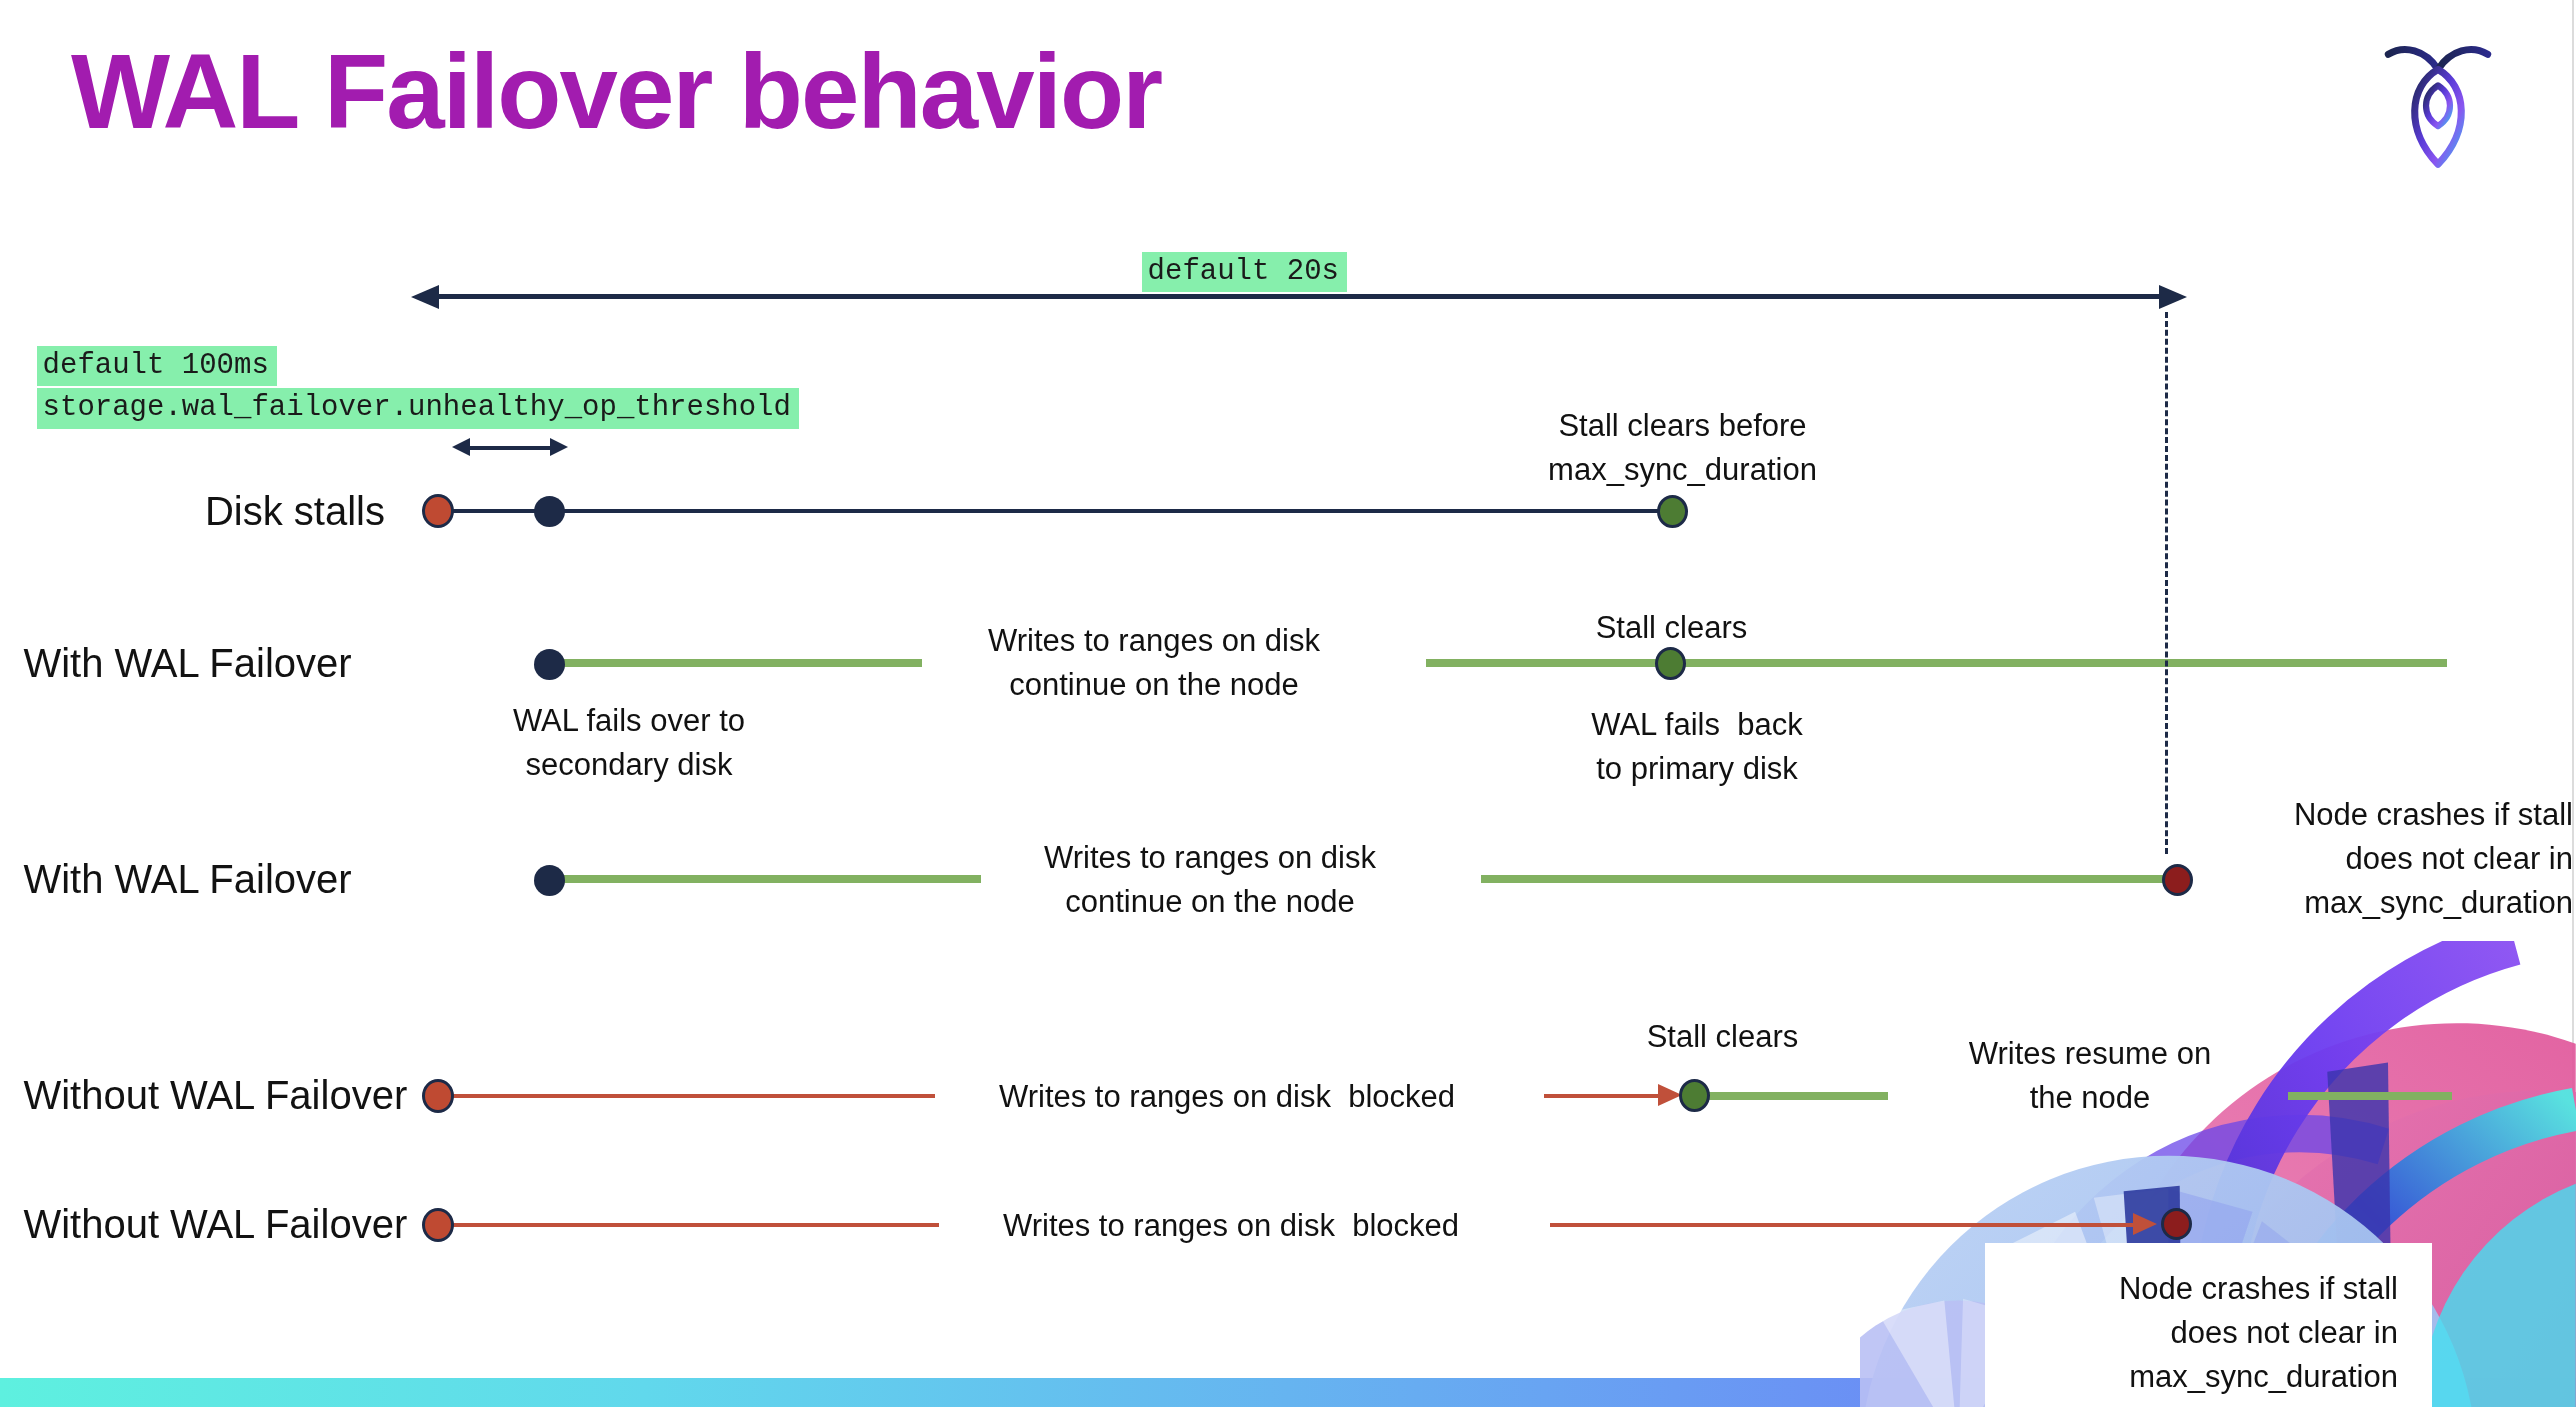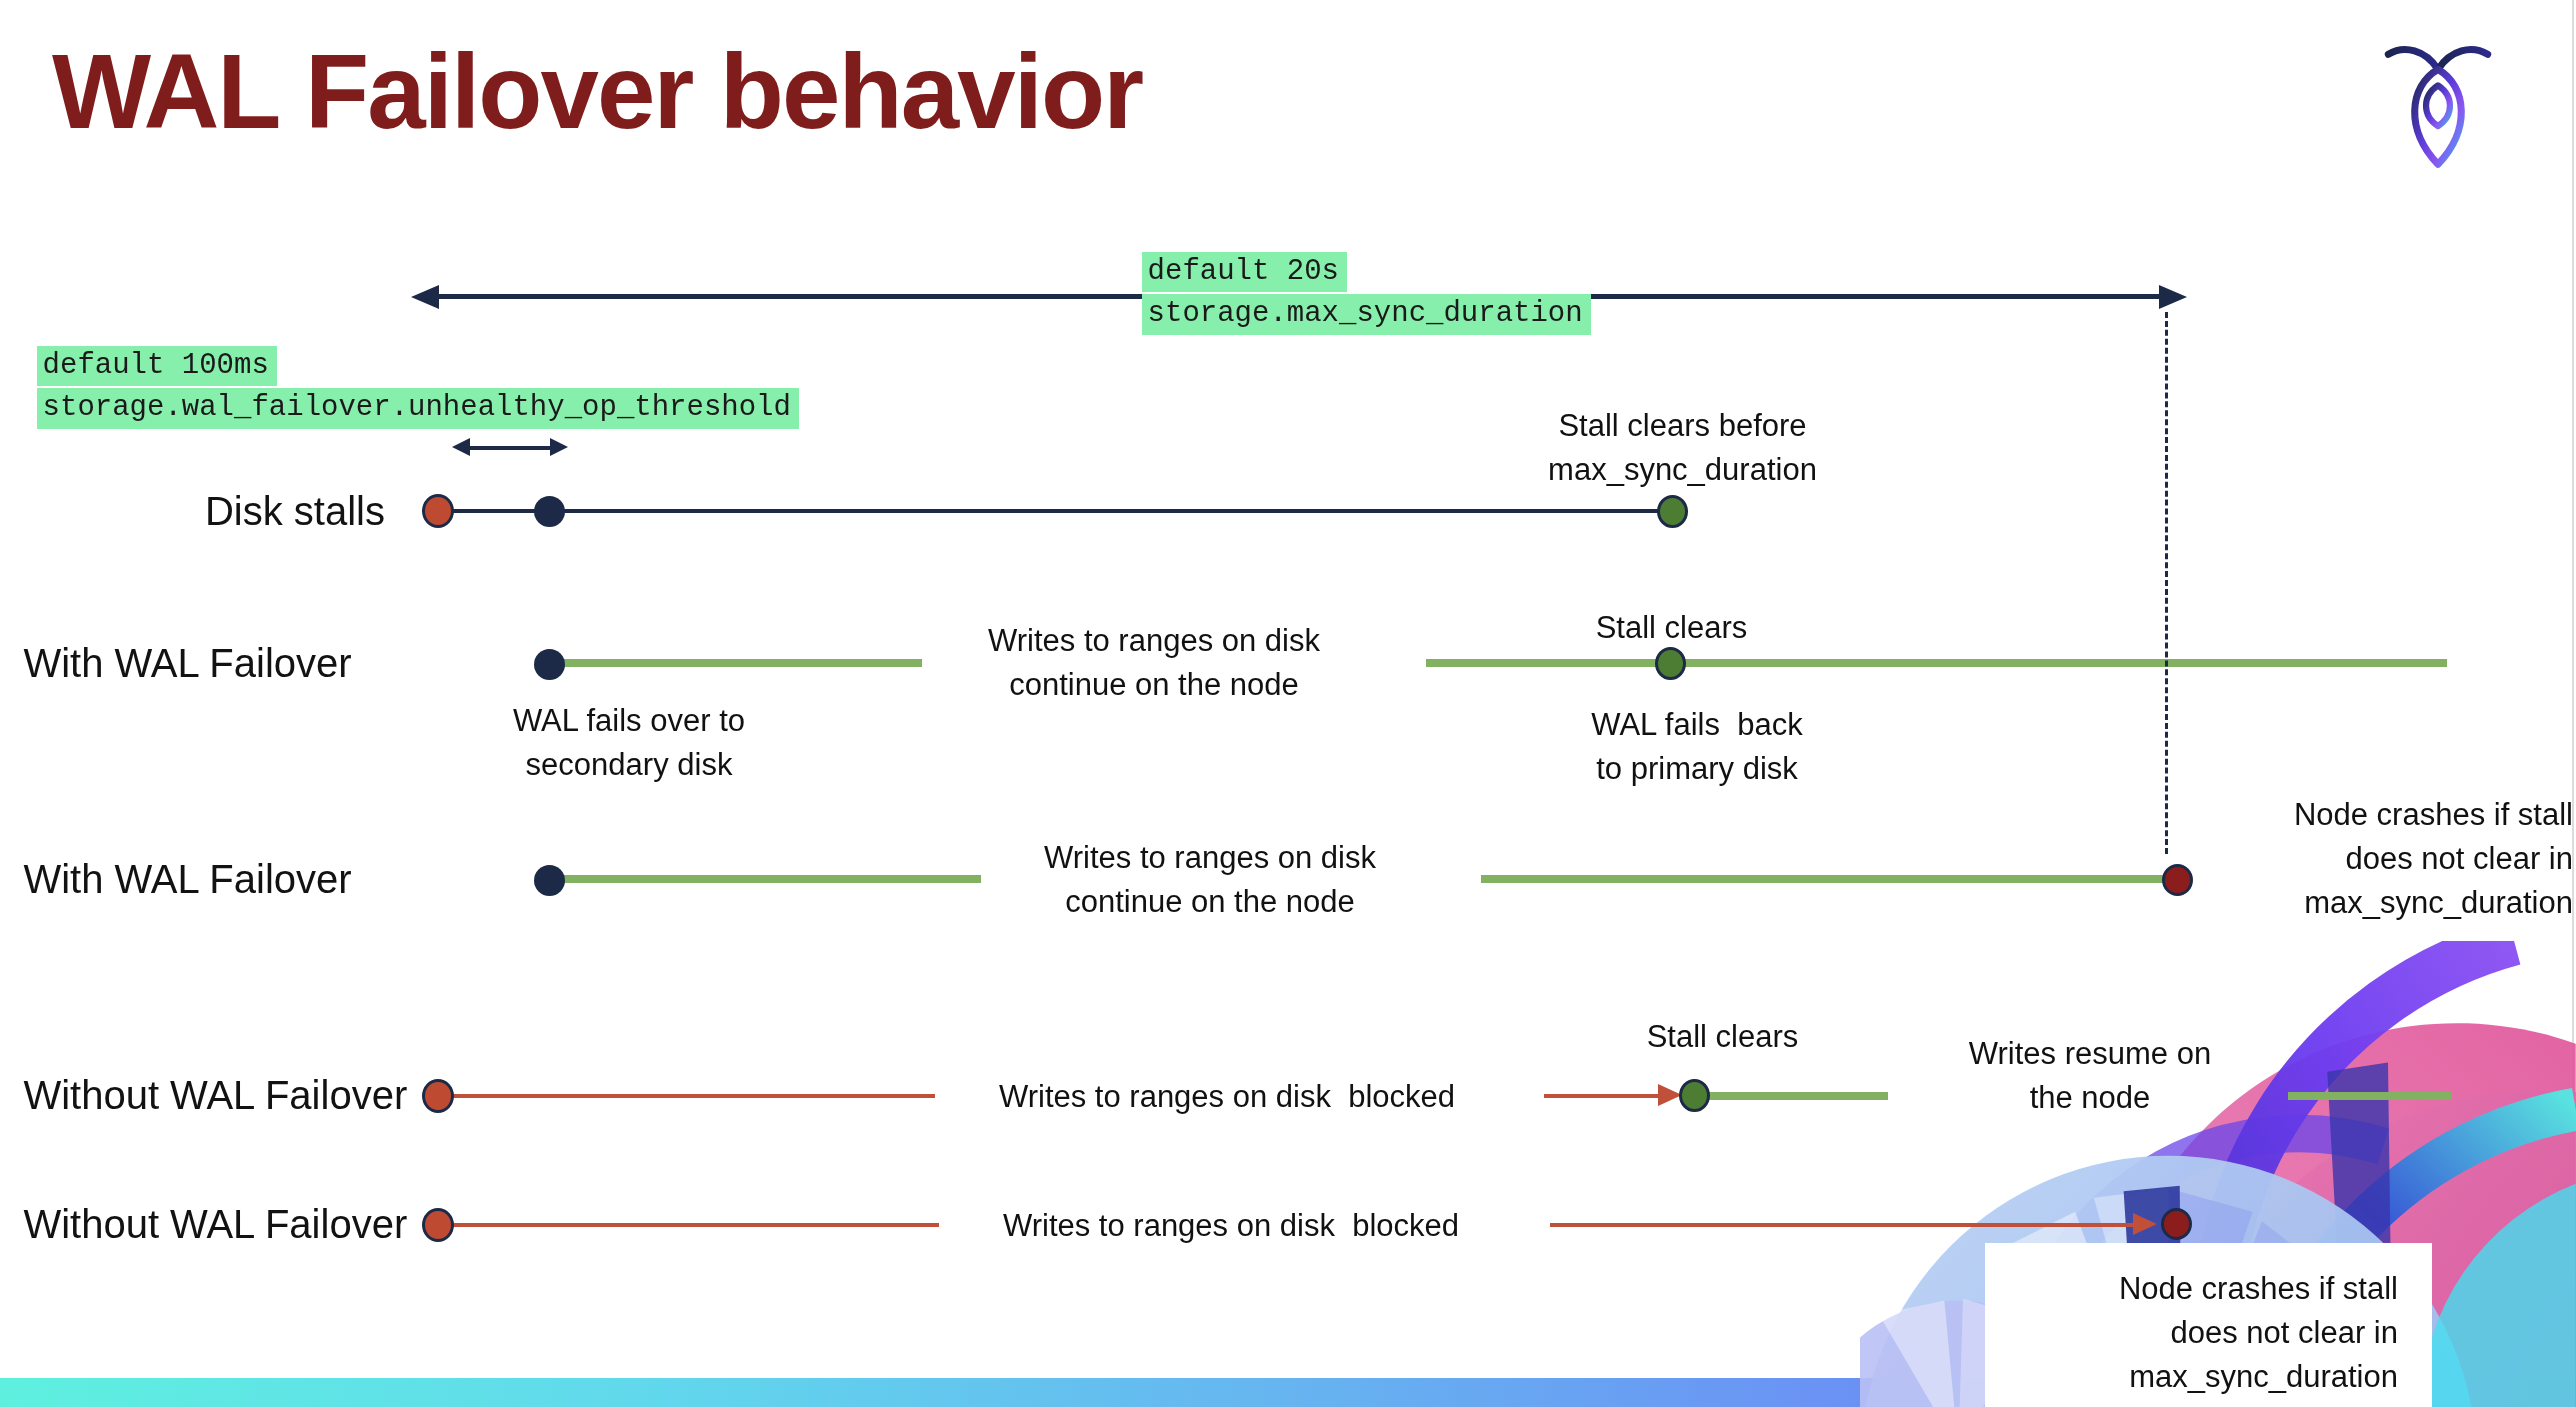--- a/index.html
+++ b/index.html
@@ -2,22 +2,22 @@
 <html style="font-size:15px"><head>
 <meta charset="utf-8">
 <style>
   html,body{margin:0;padding:0;background:#ffffff;}
   .stage{
     position:relative;width:2576px;height:1408px;background:#ffffff;
     overflow:hidden;font-family:"Liberation Sans", sans-serif;color:#121212;
   }
   .abs{position:absolute;}
   .title{
-    left:52px;top:32px;font-size:105px;font-weight:800;letter-spacing:-1.9px;
-    color:#7f1d1d;white-space:nowrap;z-index:4;
+    left:71px;top:32px;font-size:105px;font-weight:800;letter-spacing:-1.9px;
+    color:#a21caf;white-space:nowrap;z-index:4;
   }
   .mono-label{z-index:3;font-family:"Liberation Mono","DejaVu Sans Mono",monospace;
     font-size:29px;color:#1a1a1a;line-height:34px;}
   .mono-label .ln{display:table;background:#86efac;padding:2.8px 8.4px 3.7px 5.6px;margin-bottom:1.9px;white-space:pre;}
   .navy-line{background:#1d2a47;height:4.7px;z-index:2;}
   .green-line{background:#82b161;height:8.4px;z-index:2;}
   .red-line{background:#c0503a;height:4.7px;z-index:2;}
   .arrow-left{width:0;height:0;border-top:12px solid transparent;border-bottom:12px solid transparent;
     border-right:28px solid #1d2a47;z-index:2;}
   .arrow-right{width:0;height:0;border-top:12px solid transparent;border-bottom:12px solid transparent;
@@ -70,21 +70,20 @@
     <path d="M 60,32 C 27,51 23,101 60,139 C 97,101 93,51 60,32 Z" fill="none" stroke="url(#lg)" stroke-width="8" stroke-linejoin="round"></path>
     <path d="M 60,50 C 42,62 42,84 60,96 C 78,84 78,62 60,50 Z" fill="none" stroke="url(#lg)" stroke-width="7" stroke-linejoin="round"></path>
     <path d="M 60,96 L 60,127" fill="none" stroke="url(#lg)" stroke-width="7" stroke-linecap="round"></path>
   </svg>
 
   <div class="abs navy-line" style="left:437px;top:294px;width:1727px;"></div>
   <div class="abs arrow-left" style="left:411px;top:285px;"></div>
   <div class="abs arrow-right" style="left:2159px;top:285px;"></div>
   <div class="abs mono-label" style="left:1142px;top:252px;">
     <span class="ln">default 20s</span>
-    <span class="ln">storage.max_sync_duration</span>
   </div>
 
   <div class="abs mono-label" style="left:37px;top:346px;">
     <span class="ln">default 100ms</span>
     <span class="ln">storage.wal_failover.unhealthy_op_threshold</span>
   </div>
   <div class="abs navy-line" style="left:469px;top:446px;width:82px;height:3.7px;"></div>
   <div class="abs arrow-left small" style="left:452px;top:438px;"></div>
   <div class="abs arrow-right small" style="left:550px;top:438px;"></div>
 

